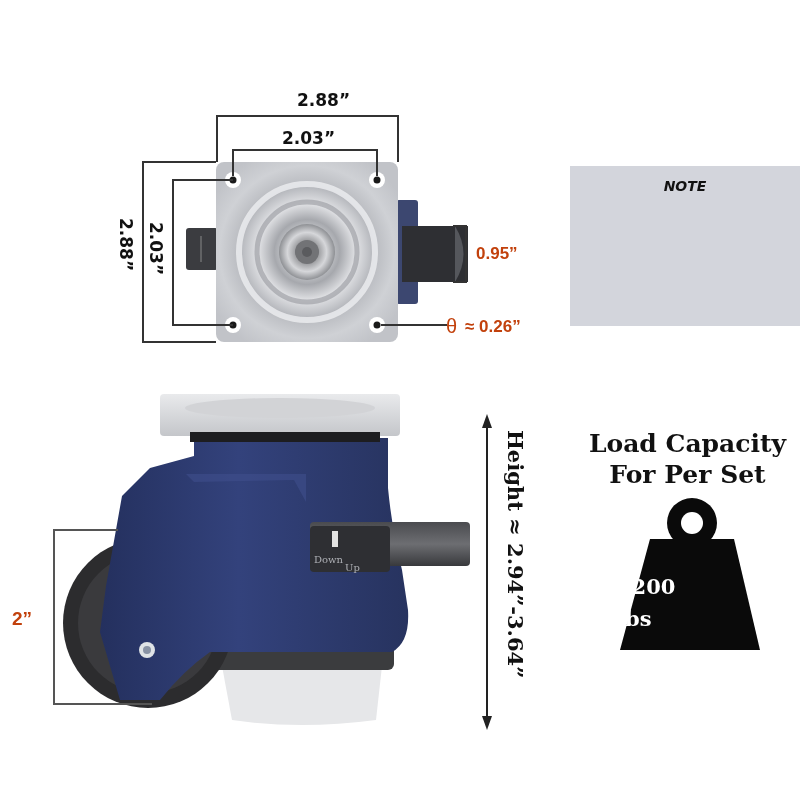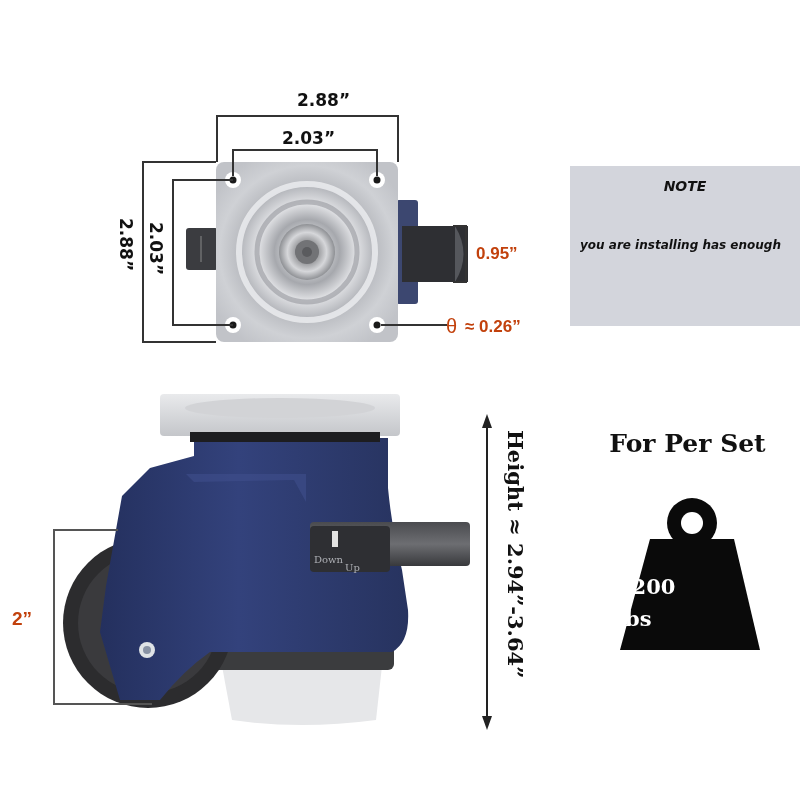--- a/index.html
+++ b/index.html
@@ -79,21 +79,20 @@
   <span class="dim-text" style="left:282px;top:128px">2.03”</span>
   <span class="vert-sans" style="left:136px;top:218px">2.88”</span>
   <span class="vert-sans" style="left:166px;top:222px">2.03”</span>
   <span class="serif-dim" style="left:476px;top:244px">0.95”</span>
   <span class="serif-dim" style="left:446px;top:315px;font-size:20px;font-weight:normal">θ</span>
   <span class="serif-dim" style="left:465px;top:317px">≈ 0.26”</span>
 </div>
 
 <div class="note-box">
   <div class="note-title">NOTE</div>
-  <div class="note-line" style="top:72px">you are installing has enough</div>
 </div>
 
 <div>
   <svg class="abs" style="left:0;top:370px" width="570" height="430">
     <defs>
       <linearGradient id="bodyGrad" x1="0" y1="0" x2="1" y2="0">
         <stop offset="0%" stop-color="#24305e"></stop>
         <stop offset="45%" stop-color="#33427c"></stop>
         <stop offset="100%" stop-color="#27335f"></stop>
       </linearGradient>
@@ -140,20 +139,21 @@
 
   <span class="abs" style="left:314px;top:554px;font-family:'DejaVu Serif',serif;font-size:10px;color:#aeb0b5">Down</span>
   <span class="abs" style="left:345px;top:562px;font-family:'DejaVu Serif',serif;font-size:10px;color:#aeb0b5">Up</span>
 
   <span class="serif-dim" style="left:12px;top:608px;font-size:19px">2”</span>
   <span class="vert-text" style="left:528px;top:430px">Height ≈ 2.94”-3.64”</span>
 </div>
 
 <div>
   <div class="load-title">
+    <div>Load Capacity</div>
     <div>For Per Set</div>
   </div>
   <svg class="abs" style="left:600px;top:495px" width="180" height="160">
     <circle cx="92" cy="28" r="25" fill="#0a0a0a"></circle>
     <circle cx="92" cy="28" r="11" fill="#ffffff"></circle>
     <polygon points="50,44 134,44 160,155 20,155" fill="#0a0a0a"></polygon>
   </svg>
   <div class="weight-text" style="top:574px">2200</div>
   <div class="weight-text" style="top:606px">lbs</div>
 </div>

